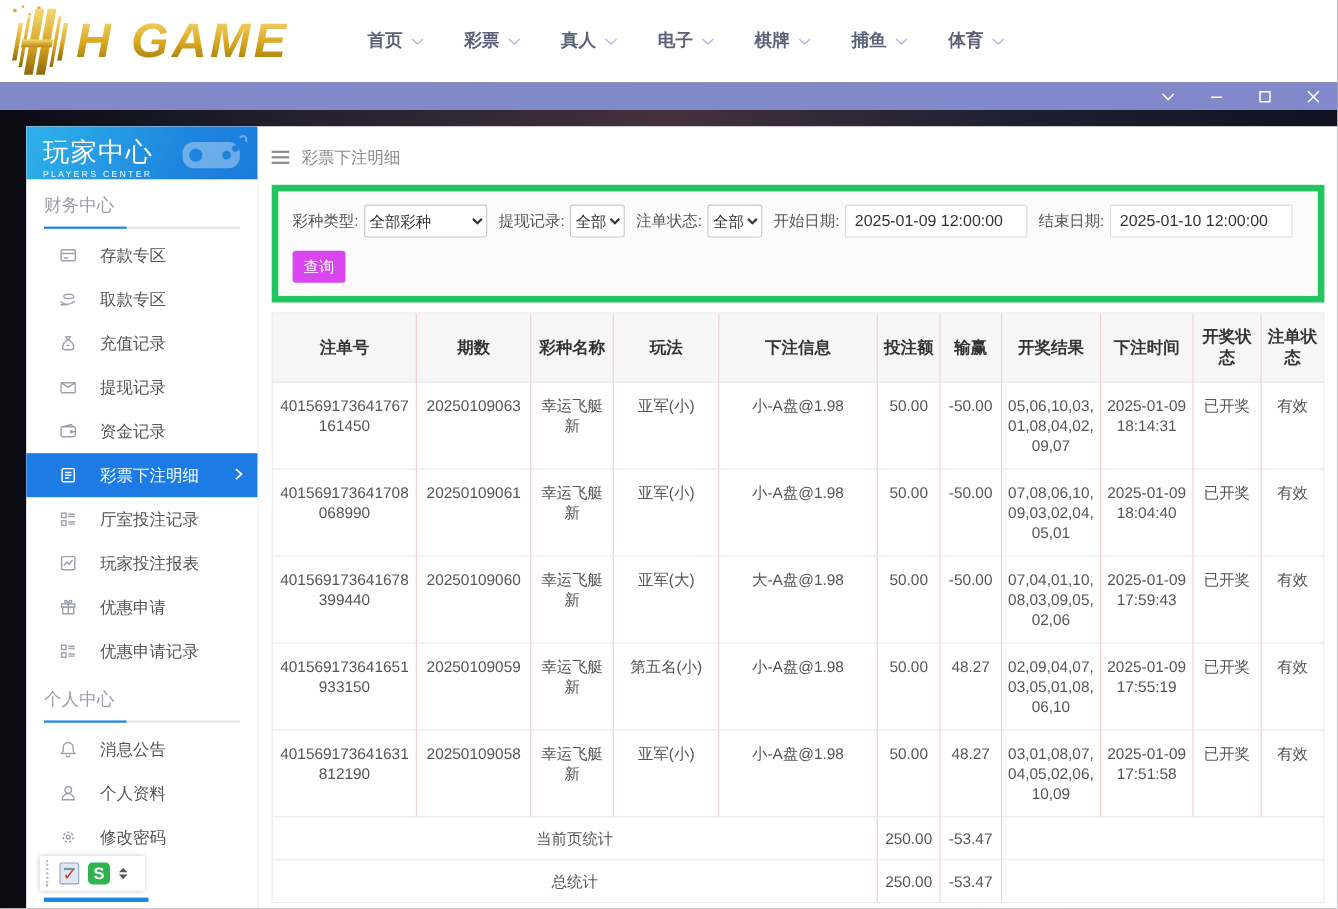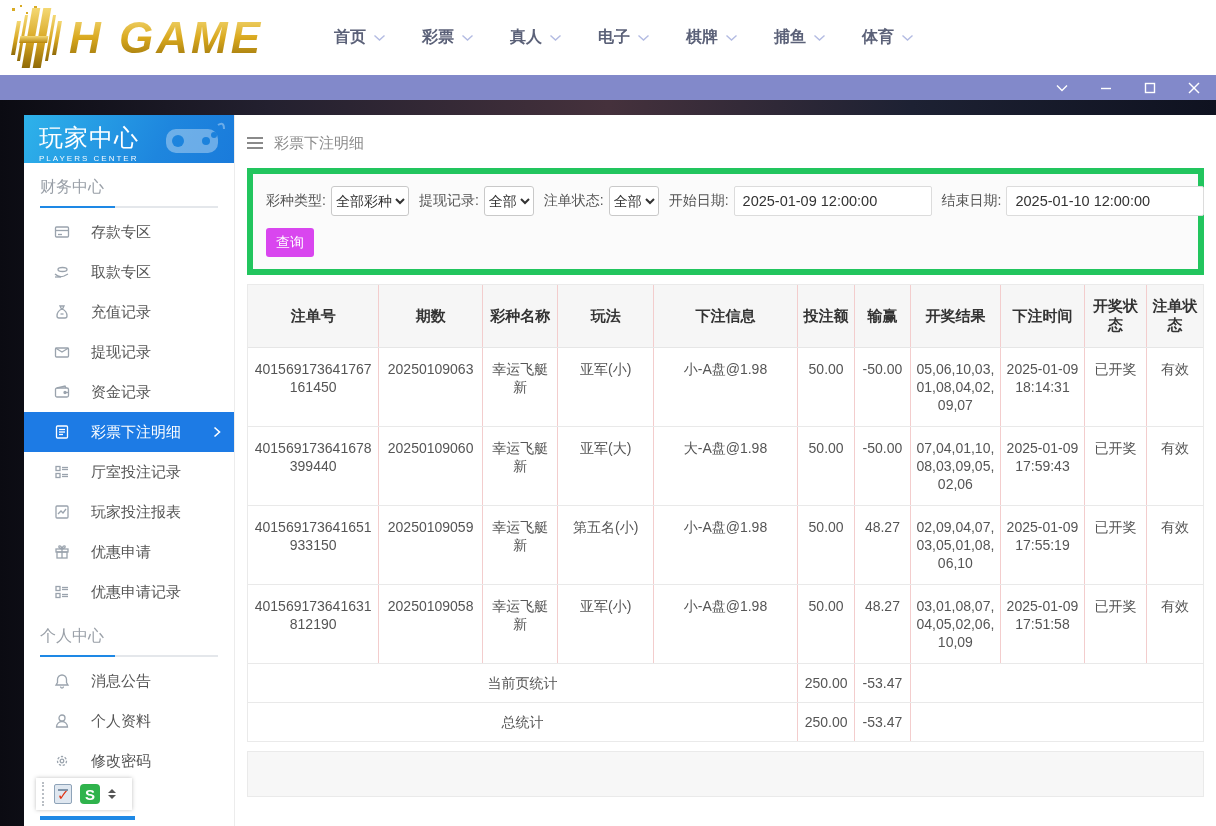--- a/index.html
+++ b/index.html
@@ -84,21 +84,21 @@
 
   .filter-panel { border:6px solid #22c55e; background:#fbfbfb; padding:12px 13px 12px 13px; margin-top:5px; }
   .filter-row { display:flex; align-items:center; font-size:14px; color:#555; flex-wrap:nowrap; }
   .filter-row label { margin-right:5px; white-space:nowrap; }
   .filter-row select { height:30px; border:1px solid #c9c9c9; border-radius:3px; background:#fff;
     font-size:14px; color:#333; margin-right:10px; font-family:inherit; }
   .sel-lottery { width:190px; }
   .sel-draw { width:66px; }
   .sel-order { width:50px; }
   .filter-row input { height:30px; border:1px solid #dcdcdc; border-radius:2px; font-size:14.5px; color:#333;
-    padding:0 8px; width:198px; margin-right:10px; font-family:inherit; }
+    padding:0 8px; width:166px; margin-right:10px; font-family:inherit; }
   .btn-search { margin-top:12px; width:48px; height:29px; background:#d946ef; color:#fff; border:none;
     border-radius:3px; font-size:14px; cursor:pointer; font-family:inherit; }
 
   .table-wrap { border:1px solid #eaeaea; margin-top:9px; }
   table.bet { width:100%; border-collapse:collapse; table-layout:fixed; }
   table.bet th { background:#f6f6f6; font-size:15px; font-weight:bold; color:#333; padding:12px 2px;
     border-right:1px solid #f3cdcd; border-bottom:1px solid #e6e6e6; }
   table.bet td { font-size:14px; color:#555; text-align:center; vertical-align:top; padding:12px 3px;
     border-right:1px solid #f3cdcd; border-bottom:1px solid #e9e9e9; word-break:break-all; line-height:18px; }
   table.bet th:last-child, table.bet td:last-child { border-right:none; }
@@ -462,20 +462,33 @@
                 <td>亚军(小)</td>
                 <td>小-A盘@1.98</td>
                 <td>50.00</td>
                 <td>-50.00</td>
                 <td>05,06,10,03,01,08,04,02,09,07</td>
                 <td>2025-01-09 18:14:31</td>
                 <td>已开奖</td>
                 <td>有效</td>
               </tr>
               <tr class="datarow">
+                <td>401569173641708068990</td>
+                <td>20250109061</td>
+                <td>幸运飞艇新</td>
+                <td>亚军(小)</td>
+                <td>小-A盘@1.98</td>
+                <td>50.00</td>
+                <td>-50.00</td>
+                <td>07,08,06,10,09,03,02,04,05,01</td>
+                <td>2025-01-09 18:04:40</td>
+                <td>已开奖</td>
+                <td>有效</td>
+              </tr>
+              <tr class="datarow">
                 <td>401569173641678399440</td>
                 <td>20250109060</td>
                 <td>幸运飞艇新</td>
                 <td>亚军(大)</td>
                 <td>大-A盘@1.98</td>
                 <td>50.00</td>
                 <td>-50.00</td>
                 <td>07,04,01,10,08,03,09,05,02,06</td>
                 <td>2025-01-09 17:59:43</td>
                 <td>已开奖</td>

